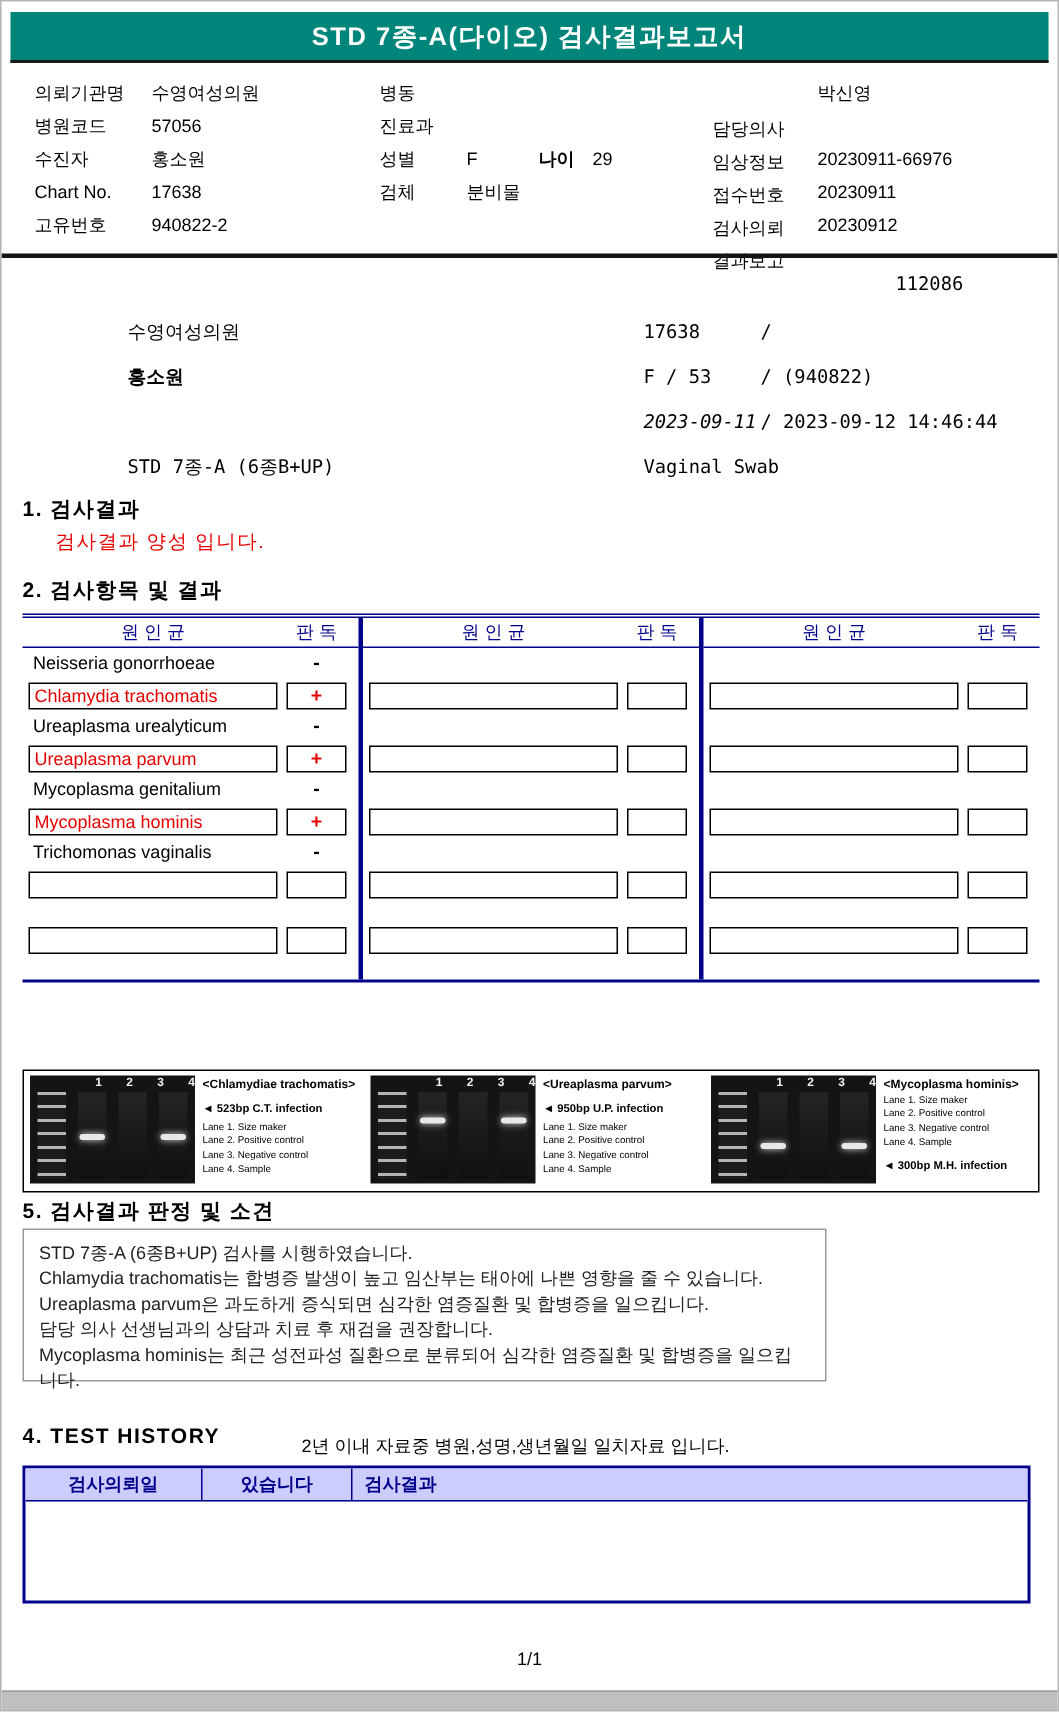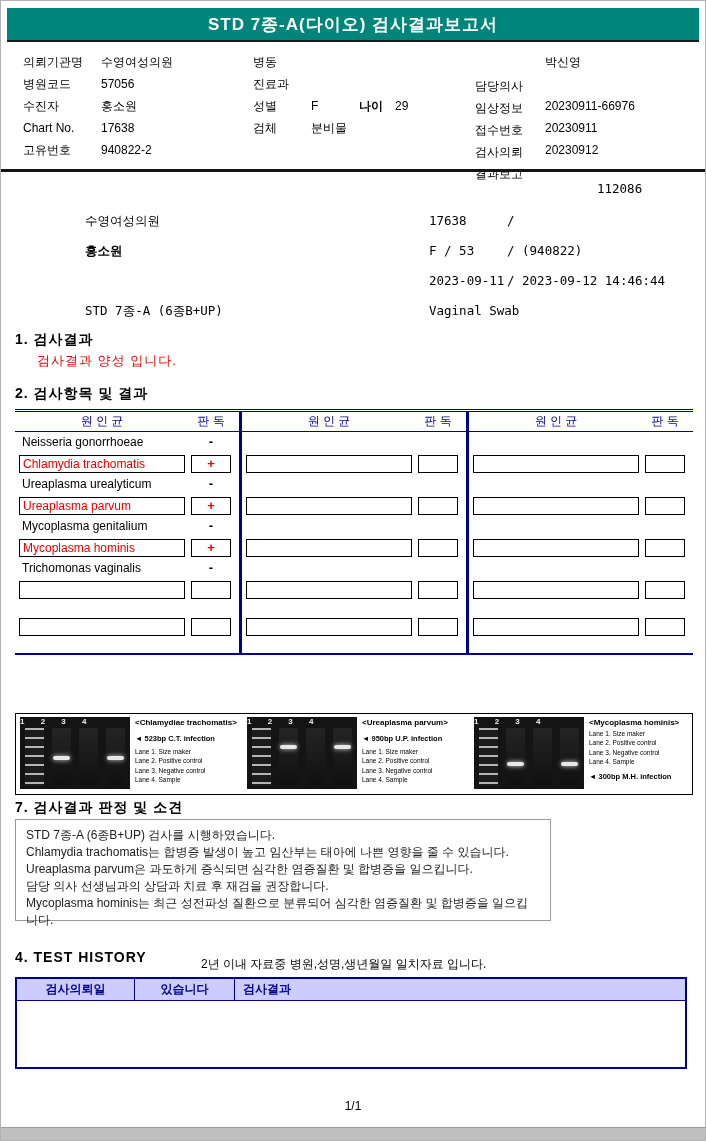--- a/index.html
+++ b/index.html
@@ -48,21 +48,21 @@
   .read.pos{color:#E60000;border:1px solid #000;}
   .ebox{border:1px solid #000;background:#fff;}
   .rspacer{height:16px;}
   .rpad{height:16px;}
 
   
   .gel-box{position:absolute;top:712px;left:14px;width:678px;height:82px;border:1px solid #000;
     display:flex;align-items:flex-start;padding:3px 4px;gap:8px;background:#fff;}
   .gel-panel{display:flex;gap:5px;}
   .gel{width:110px;height:72px;background:#141414;position:relative;flex-shrink:0;}
-  .lane-nums{position:absolute;top:0;left:0;right:0;text-align:left;color:#f0f0f0;
+  .lane-nums{position:absolute;top:0;left:0;right:0;text-align:right;color:#f0f0f0;
     font-size:8px;font-weight:bold;word-spacing:14px;}
   .lanes{position:absolute;top:11px;left:5px;right:5px;bottom:3px;display:flex;justify-content:space-between;}
   .lane{width:19px;height:100%;position:relative;background:linear-gradient(to bottom,#242424,#101010);}
   .lane.ladder{background:repeating-linear-gradient(to bottom,#b5b5b5 0 2px,#1c1c1c 2px 9px);}
   .band{position:absolute;left:1px;right:1px;height:4px;background:#e8e8e8;border-radius:2px;
     box-shadow:0 0 5px rgba(255,255,255,.85);}
   .gel-text{display:flex;flex-direction:column;padding-top:1px;width:104px;}
   .gel-title{font-size:8px;font-weight:bold;margin-bottom:2px;white-space:nowrap;}
   .gel-annot{font-size:7.5px;font-weight:bold;margin:5px 0 4px;white-space:nowrap;}
   .gel-legend div{font-size:6.5px;line-height:1.45;white-space:nowrap;}
@@ -163,21 +163,21 @@
 
   <div class="hline"></div>
 
   <span class="sum" style="left:596px;top:180px;">112086</span>
   <span class="sum" style="left:84px;top:212px;">수영여성의원</span>
   <span class="sum" style="left:428px;top:212px;">17638</span>
   <span class="sum" style="left:506px;top:212px;">/</span>
   <span class="sum bold" style="left:84px;top:242px;">홍소원</span>
   <span class="sum" style="left:428px;top:242px;">F  /  53</span>
   <span class="sum" style="left:506px;top:242px;">/ (940822)</span>
-  <span class="sum" style="left:428px;top:272px;">2023-09-11</span>
+  <span class="sum" style="left:428px;top:272px;font-style:italic;">2023-09-11</span>
   <span class="sum" style="left:506px;top:272px;">/ 2023-09-12 14:46:44</span>
   <span class="sum" style="left:84px;top:302px;">STD 7종-A (6종B+UP)</span>
   <span class="sum" style="left:428px;top:302px;">Vaginal Swab</span>
 
   <div class="sec-heading" style="top:330px;">1. 검사결과</div>
   <div class="result-red">검사결과 양성 입니다.</div>
 
   <div class="sec-heading" style="top:384px;">2. 검사항목 및 결과</div>
 
   <div class="rtable">
@@ -367,21 +367,21 @@
           <div>Lane 1. Size maker</div>
           <div>Lane 2. Positive control</div>
           <div>Lane 3. Negative control</div>
           <div>Lane 4. Sample</div>
         </div>
         <div class="gel-annot">◄ 300bp M.H. infection</div>
       </div>
     </div>
   </div>
 
-  <div class="sec-heading" style="top:798px;">7. 검사결과 판정 및 소견</div>
+  <div class="sec-heading" style="top:798px;">5. 검사결과 판정 및 소견</div>
   <div class="opinion-box">
     <div class="op-line">STD 7종-A (6종B+UP) 검사를 시행하였습니다.</div>
     <div class="op-line">Chlamydia trachomatis는 합병증 발생이 높고 임산부는 태아에 나쁜 영향을 줄 수 있습니다.</div>
     <div class="op-line">Ureaplasma parvum은  과도하게 증식되면 심각한 염증질환 및 합병증을 일으킵니다.</div>
     <div class="op-line">담당 의사 선생님과의 상담과 치료 후 재검을 권장합니다.</div>
     <div class="op-line">Mycoplasma hominis는 최근 성전파성 질환으로 분류되어 심각한 염증질환 및 합병증을 일으킵니다.</div>
   </div>
 
   <div class="sec-heading" style="top:948px;">4. TEST HISTORY</div>
   <div class="history-note">2년 이내 자료중 병원,성명,생년월일 일치자료 입니다.</div>

